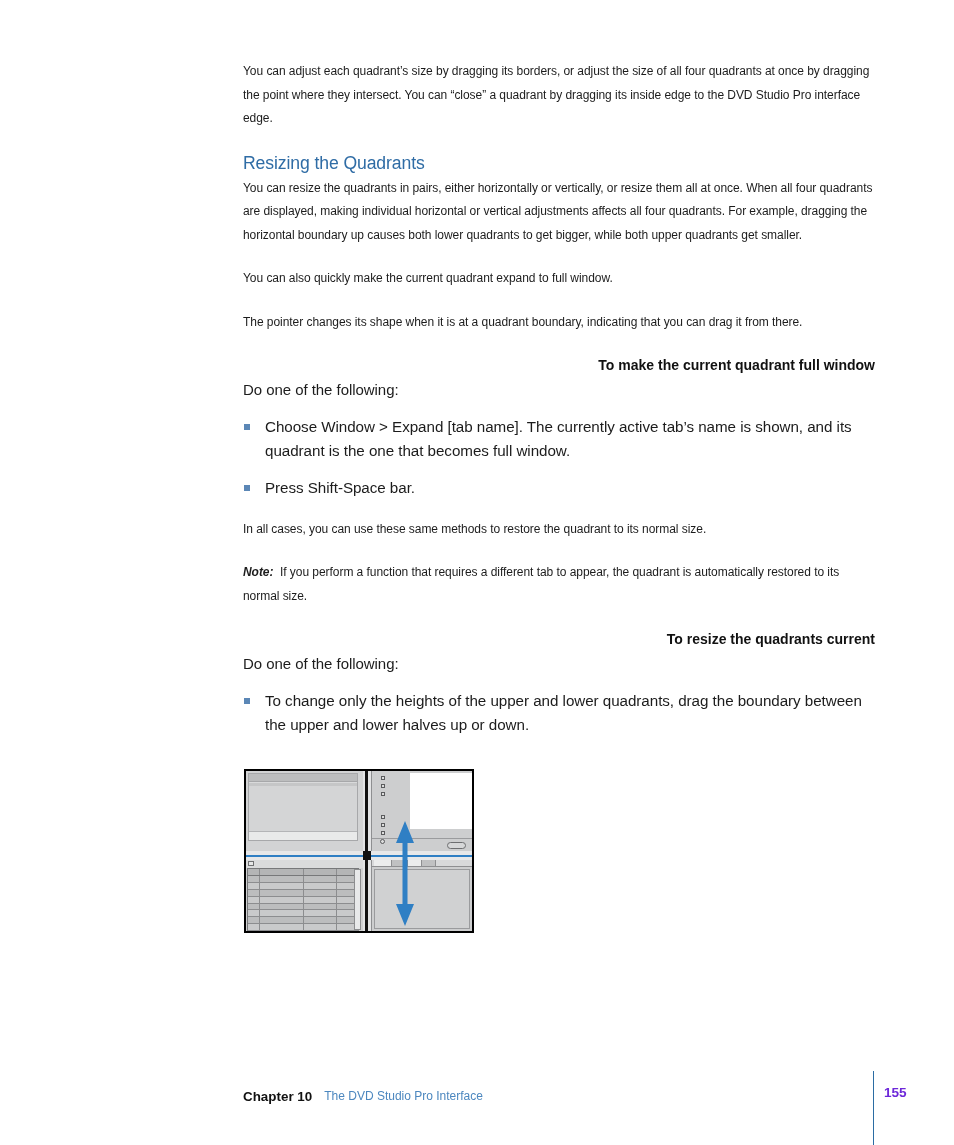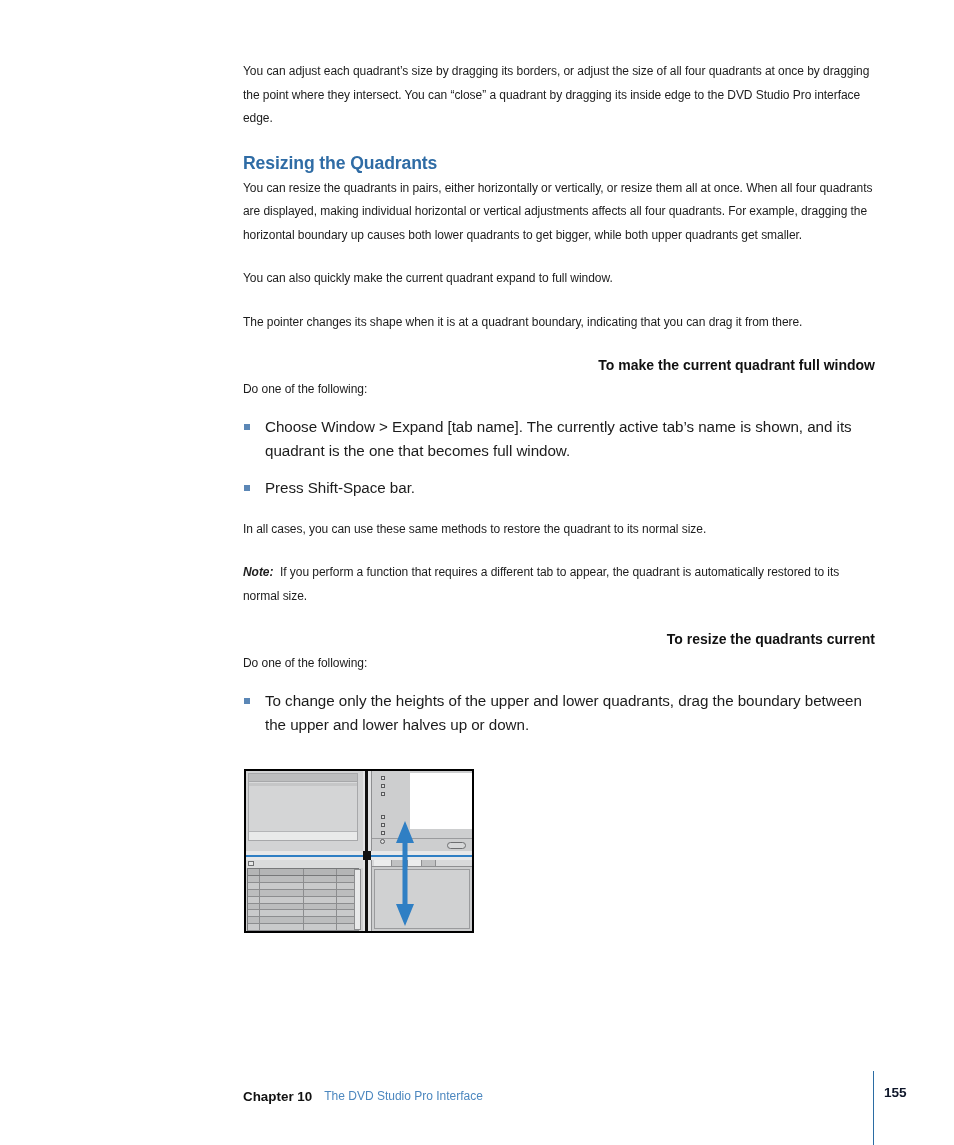--- a/index.html
+++ b/index.html
@@ -35,36 +35,36 @@
     font-size: 12px;
     line-height: 23.5px;
     color: #1c1c1c;
     letter-spacing: -0.05px;
   }
 
   h2.section-heading {
     margin: 0 0 2px 0;
     font-size: 17.6px;
     line-height: 24px;
-    font-weight: bold;
+    font-weight: normal;
     color: #2f6ca5;
     letter-spacing: -0.1px;
   }
 
   p.task-heading {
     margin: 0 0 0 0;
     font-size: 14px;
     line-height: 23.5px;
     font-weight: bold;
     color: #111111;
     text-align: right;
   }
   p.tight-heading-follow {
     margin: 0 0 14px 0;
-    font-size: 12px;
+    font-size: 15px;
     line-height: 23.5px;
   }
 
   ul.bullets {
     list-style: none;
     margin: 0 0 14px 0;
     padding: 0;
   }
   ul.bullets li {
     position: relative;
@@ -395,21 +395,21 @@
     width: 1px;
     height: 74px;
     background: #2b6ca3;
   }
   .page-number {
     position: absolute;
     left: 884px;
     top: 1085px;
     font-size: 13.6px;
     font-weight: bold;
-    color: #0f172a;
+    color: #6d28d9;
   }
 </style>
 </head>
 <body>
 
 <div class="page">
 
   <div class="content">
 
     <p class="body-text">You can adjust each quadrant’s size by dragging its borders, or adjust the size of all four quadrants at once by dragging the point where they intersect. You can “close” a quadrant by dragging its inside edge to the DVD Studio Pro interface edge.</p>

